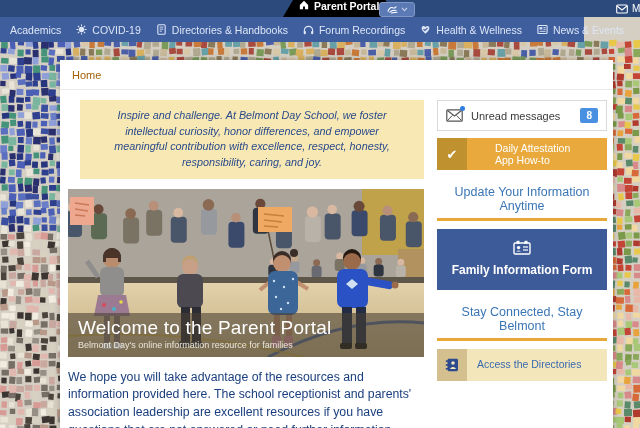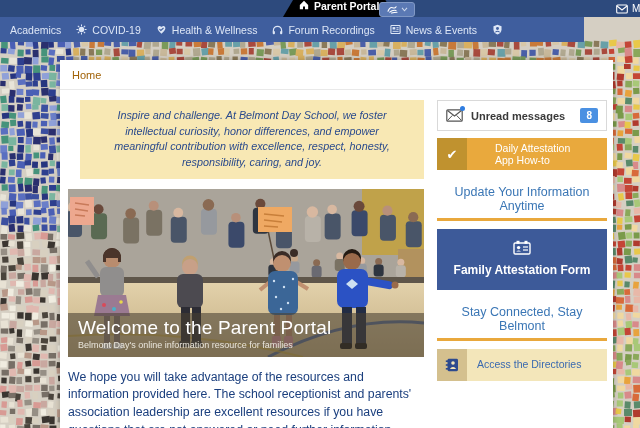--- a/index.html
+++ b/index.html
@@ -39,21 +39,21 @@
   .hero-s{font-size:9px;color:#eae6dc;margin-top:1px;}
   .intro{margin:12px 0 0;font-size:12.3px;line-height:1.45;color:#1b3f7e;}
   .rule{height:3px;background:#e9a83c;margin-top:5px;}
   .linkbar{display:flex;align-items:stretch;margin-top:8px;min-height:29px;cursor:pointer;}
   .linkbar .sq{width:30px;flex:none;display:flex;align-items:center;justify-content:center;color:#fff;font-size:13px;}
   .linkbar .lbl{color:#fff;font-size:11px;display:flex;align-items:center;padding:0 28px;}
   .bar-gold{background:#e9a93d;}.bar-gold .sq{background:#c0922f;}
 
   
   .unread{display:flex;align-items:center;gap:8px;border:1px solid #d9d9d9;background:#fff;padding:7px 8px;cursor:pointer;}
-  .unread .lbl{font-size:11px;font-weight:700;color:#3a3a3a;}
+  .unread .lbl{font-size:11px;font-weight:400;color:#3a3a3a;}
   .badge{margin-left:auto;background:#4a90e2;color:#fff;font-size:10px;font-weight:700;padding:2px 6px;border-radius:2px;}
   .env-wrap{position:relative;display:flex;}
   .env-dot{position:absolute;right:-2px;top:-3px;width:5px;height:5px;border-radius:50%;background:#2f7de1;}
   .side-gold{margin-top:7px;min-height:32px;}
   .side-gold .lbl{font-size:10.5px;}
   .side-h{text-align:center;color:#3a76b5;font-size:12.5px;margin-top:15px;}
   .fam-btn{background:#3d5a99;margin-top:8px;padding:11px 6px 13px;display:flex;flex-direction:column;align-items:center;color:#fff;cursor:pointer;}
   .fam-btn .lbl{font-weight:700;font-size:12px;margin-top:8px;}
   .note{font-size:10.2px;color:#1b3f7e;text-align:center;line-height:1.45;margin:9px 2px 1px;}
   .palebar{display:flex;margin-top:8px;background:#f3e6ba;cursor:pointer;}
@@ -946,32 +946,41 @@
             <line x1="2" y1="2" x2="3.5" y2="3.5"></line>
             <line x1="8.5" y1="8.5" x2="10" y2="10"></line>
             <line x1="10" y1="2" x2="8.5" y2="3.5"></line>
             <line x1="3.5" y1="8.5" x2="2" y2="10"></line>
           </g>
         </svg>
       <span>COVID-19</span>
     </div>
     <div class="nav-item">
       <svg width="11" height="11" viewBox="0 0 12 12">
-          <path d="M6 10.5 C2 7.5 0.8 4.5 2.6 2.8 C4.1 1.5 6 3.2 6 3.2 C6 3.2 7.9 1.5 9.4 2.8 C11.2 4.5 10 7.5 6 10.5 Z" fill="#dde6f6"></path>
-          <path d="M3.8 5.6 L5.3 7 L8.2 4.4" stroke="#3f5e9e" stroke-width="1.2" fill="none"></path>
+          <rect x="2" y="0.8" width="8" height="10.4" rx="1.2" stroke="#dde6f6" stroke-width="1.2" fill="none"></rect>
+          <line x1="4" y1="3.4" x2="8" y2="3.4" stroke="#dde6f6" stroke-width="1"></line>
+          <line x1="4" y1="5.6" x2="8" y2="5.6" stroke="#dde6f6" stroke-width="1"></line>
+          <line x1="4" y1="7.8" x2="6.5" y2="7.8" stroke="#dde6f6" stroke-width="1"></line>
         </svg>
-      <span>Health &amp; Wellness</span>
+      <span>Directories &amp; Handbooks</span>
     </div>
     <div class="nav-item">
       <svg width="11" height="11" viewBox="0 0 12 12">
           <path d="M1.5 9 V7 a4.5 4.5 0 0 1 9 0 V9" stroke="#dde6f6" stroke-width="1.3" fill="none"></path>
           <rect x="0.8" y="7.6" width="2.4" height="3.6" rx="1" fill="#dde6f6"></rect>
           <rect x="8.8" y="7.6" width="2.4" height="3.6" rx="1" fill="#dde6f6"></rect>
         </svg>
       <span>Forum Recordings</span>
+    </div>
+    <div class="nav-item">
+      <svg width="11" height="11" viewBox="0 0 12 12">
+          <path d="M6 10.5 C2 7.5 0.8 4.5 2.6 2.8 C4.1 1.5 6 3.2 6 3.2 C6 3.2 7.9 1.5 9.4 2.8 C11.2 4.5 10 7.5 6 10.5 Z" fill="#dde6f6"></path>
+          <path d="M3.8 5.6 L5.3 7 L8.2 4.4" stroke="#3f5e9e" stroke-width="1.2" fill="none"></path>
+        </svg>
+      <span>Health &amp; Wellness</span>
     </div>
     <div class="nav-item">
       <svg width="11" height="11" viewBox="0 0 12 12">
           <rect x="1" y="1.6" width="10" height="8.8" rx="0.8" stroke="#dde6f6" stroke-width="1.2" fill="none"></rect>
           <rect x="2.8" y="3.4" width="3" height="2.6" fill="#dde6f6"></rect>
           <line x1="7" y1="4" x2="9.4" y2="4" stroke="#dde6f6" stroke-width="1"></line>
           <line x1="7" y1="5.8" x2="9.4" y2="5.8" stroke="#dde6f6" stroke-width="1"></line>
           <line x1="2.8" y1="8" x2="9.4" y2="8" stroke="#dde6f6" stroke-width="1"></line>
         </svg>
       <span>News &amp; Events</span>
@@ -1161,21 +1170,21 @@
         <div class="fam-btn">
           <svg width="18" height="15" viewBox="0 0 18 15">
               <rect x="1" y="3" width="16" height="11" rx="1.2" stroke="#fff" stroke-width="1.4" fill="none"></rect>
               <rect x="3.5" y="0.8" width="3" height="3" fill="#fff"></rect>
               <rect x="11.5" y="0.8" width="3" height="3" fill="#fff"></rect>
               <circle cx="5.6" cy="7.6" r="1.7" fill="#fff"></circle>
               <path d="M3.2 11.6 Q5.6 9.4 8 11.6" fill="#fff"></path>
               <line x1="10" y1="7" x2="15" y2="7" stroke="#fff" stroke-width="1.2"></line>
               <line x1="10" y1="10" x2="15" y2="10" stroke="#fff" stroke-width="1.2"></line>
             </svg>
-          <span class="lbl">Family Attestation Form</span>
+          <span class="lbl">Family Information Form</span>
         </div>
 
         <div class="side-h">Stay Connected, Stay Belmont</div>
         <div class="rule"></div>
 
 
         <div class="palebar">
           <span class="sq">
             <svg width="15" height="14" viewBox="0 0 15 14">
                 <rect x="2.5" y="0.8" width="10.5" height="12.4" rx="1.4" fill="#2d4a8e"></rect>

